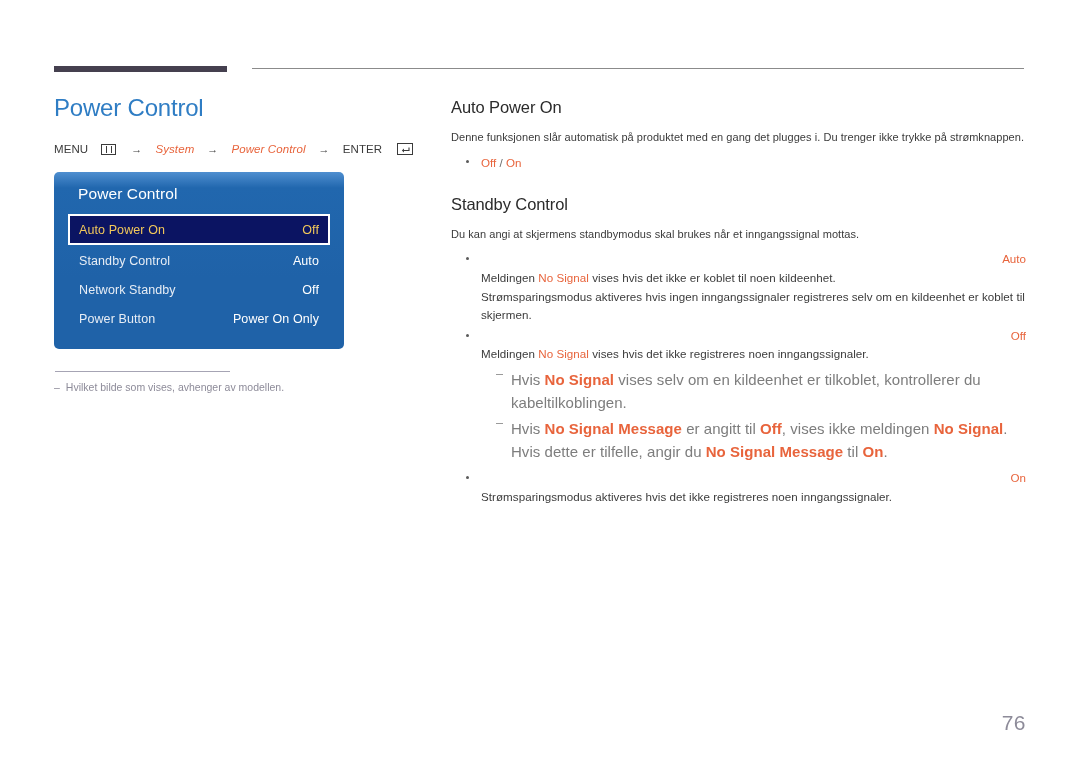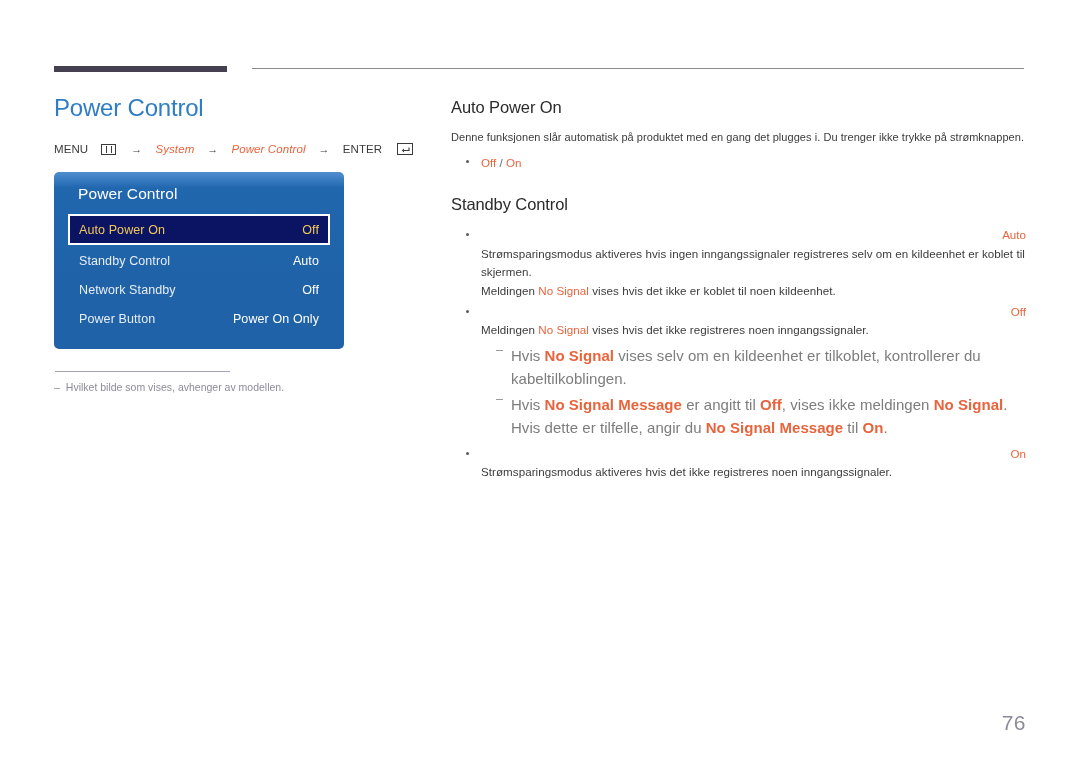--- a/index.html
+++ b/index.html
@@ -319,27 +319,28 @@
 
     <h2 class="sec-heading">Auto Power On</h2>
     <p class="body-text">Denne funksjonen slår automatisk på produktet med en gang det plugges i. Du trenger ikke trykke på strømknappen.</p>
     <ul class="bullet-list">
       <li class="bullet-item">
         <span class="bullet-label"><span>Off</span><span class="sep"> / </span><span>On</span></span>
       </li>
     </ul>
 
     <h2 class="sec-heading second">Standby Control</h2>
+    <p class="body-text">Du kan angi at skjermens standbymodus skal brukes når et inngangssignal mottas.</p>
 
     <ul class="bullet-list">
 
       <li class="bullet-item">
         <div class="bullet-label">Auto</div>
+        <div class="bullet-body"><span>Meldingen </span><span class="hl-plain">No Signal</span><span> vises hvis det ikke er koblet til noen kildeenhet.</span></div>
         <div class="bullet-body">Strømsparingsmodus aktiveres hvis ingen inngangssignaler registreres selv om en kildeenhet er koblet til skjermen.</div>
-        <div class="bullet-body"><span>Meldingen </span><span class="hl-plain">No Signal</span><span> vises hvis det ikke er koblet til noen kildeenhet.</span></div>
       </li>
 
       <li class="bullet-item">
         <div class="bullet-label">Off</div>
         <div class="bullet-body"><span>Meldingen </span><span class="hl-plain">No Signal</span><span> vises hvis det ikke registreres noen inngangssignaler.</span></div>
 
         <div class="note-block">
           <div class="note-item"><span>Hvis </span><span class="hl">No Signal</span><span> vises selv om en kildeenhet er tilkoblet, kontrollerer du kabeltilkoblingen.</span></div>
           <div class="note-item"><span>Hvis </span><span class="hl">No Signal Message</span><span> er angitt til </span><span class="hl">Off</span><span>, vises ikke meldingen </span><span class="hl">No Signal</span><span>.</span><span class="note-sub"><span>Hvis dette er tilfelle, angir du </span><span class="hl">No Signal Message</span><span> til </span><span class="hl">On</span><span>.</span></span></div>
         </div>

